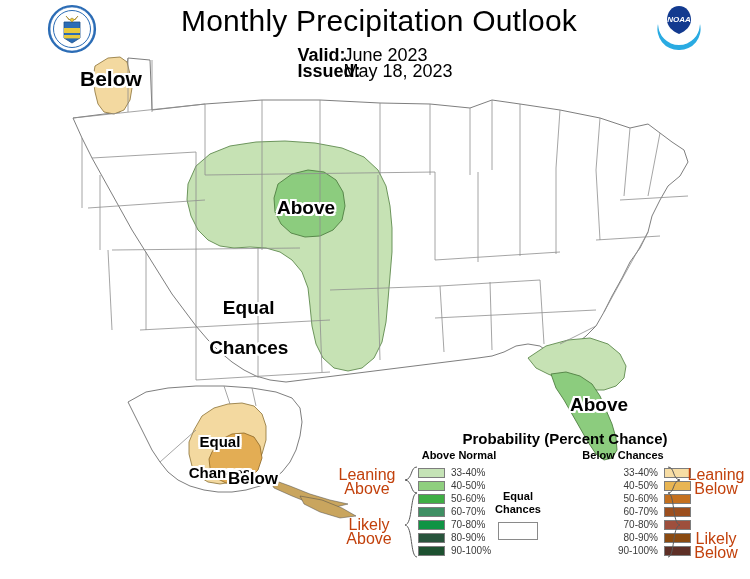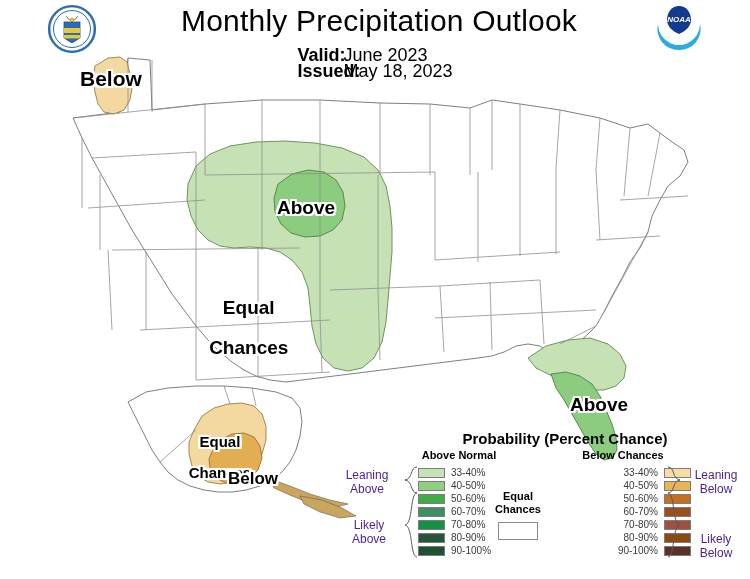--- a/index.html
+++ b/index.html
@@ -50,21 +50,21 @@
   .col{position:absolute;top:36px;}
   .col.above{left:88px;}
   .col.below{left:278px;}
   .row{height:13px;display:flex;align-items:center;}
   .sw{width:27px;height:10px;border:1px solid #7d7d7d;box-sizing:border-box;}
   .pct{font-size:10px;color:#3a3a3a;white-space:nowrap;}
   .col.above .pct{margin-left:6px;}
   .col.below .pct{margin-right:6px;text-align:right;width:50px;}
   .col.below .row{flex-direction:row;}
 
-  .grp{position:absolute;font-size:12px;line-height:14px;color:#4c1d95;text-align:center;}
+  .grp{position:absolute;font-size:16px;line-height:14px;color:#c2410c;text-align:center;}
   .grp.la{left:0px;top:38px;width:74px;}
   .grp.lka{left:4px;top:88px;width:70px;}
   .grp.lb{left:352px;top:38px;width:68px;}
   .grp.lkb{left:352px;top:102px;width:68px;}
 
   .eqc{position:absolute;left:150px;top:60px;width:76px;text-align:center;
        font-size:11px;font-weight:bold;line-height:13px;}
   .eqc-box{margin:6px auto 0;width:38px;height:16px;background:#fff;border:1px solid #8a8a8a;}
 
   .brace{position:absolute;}

